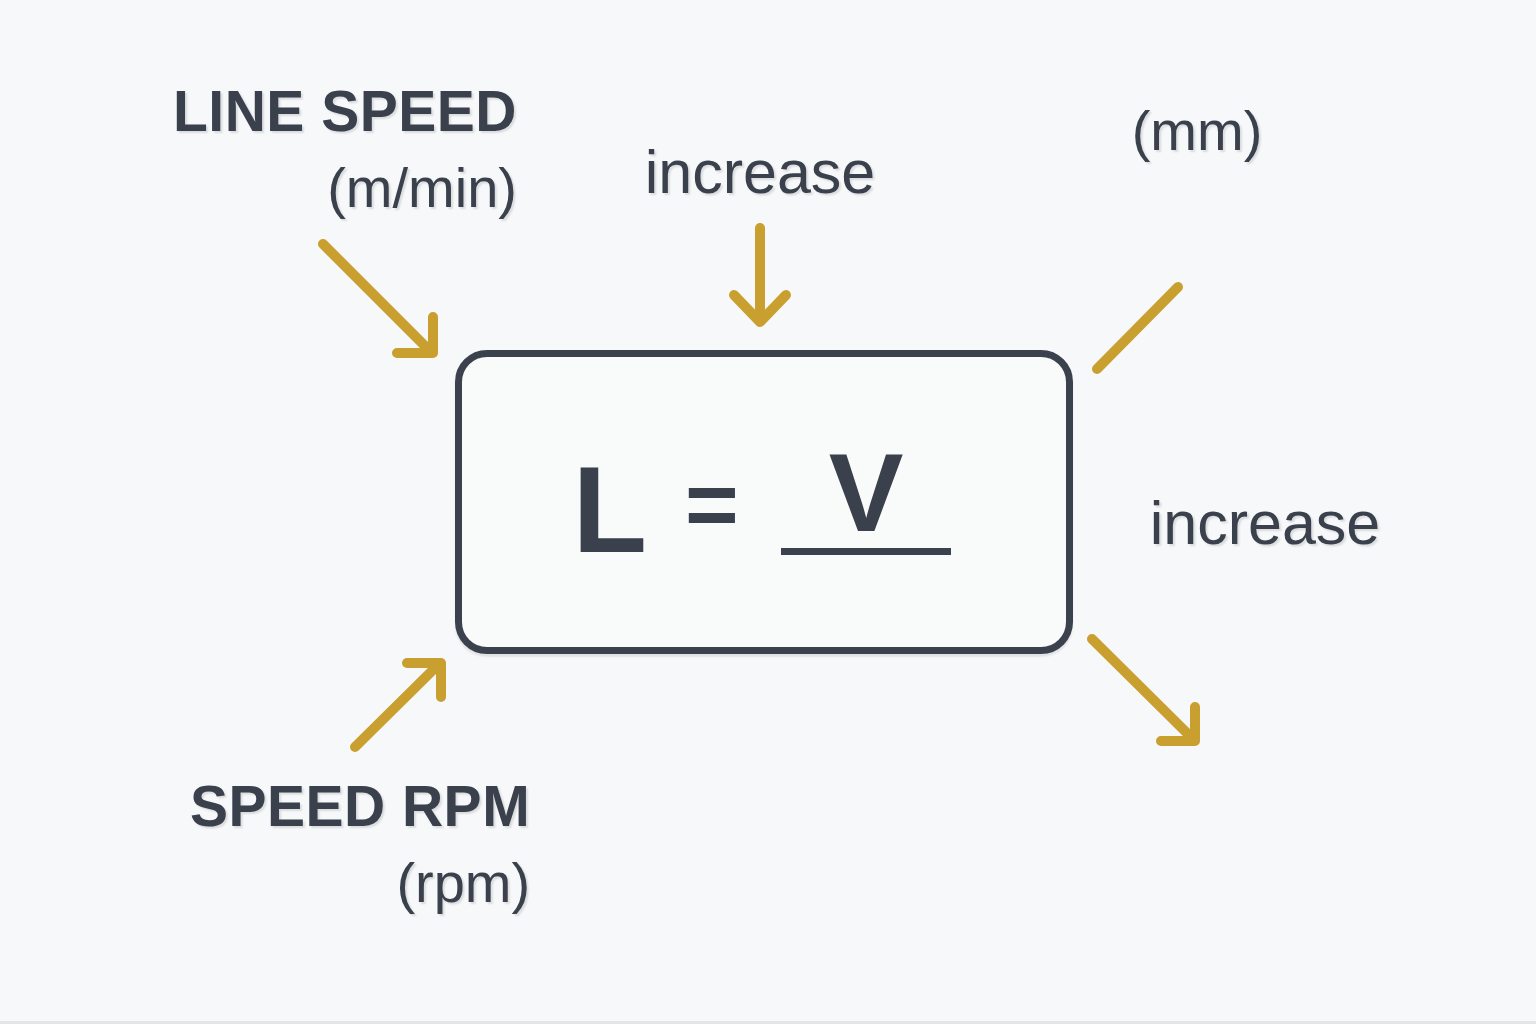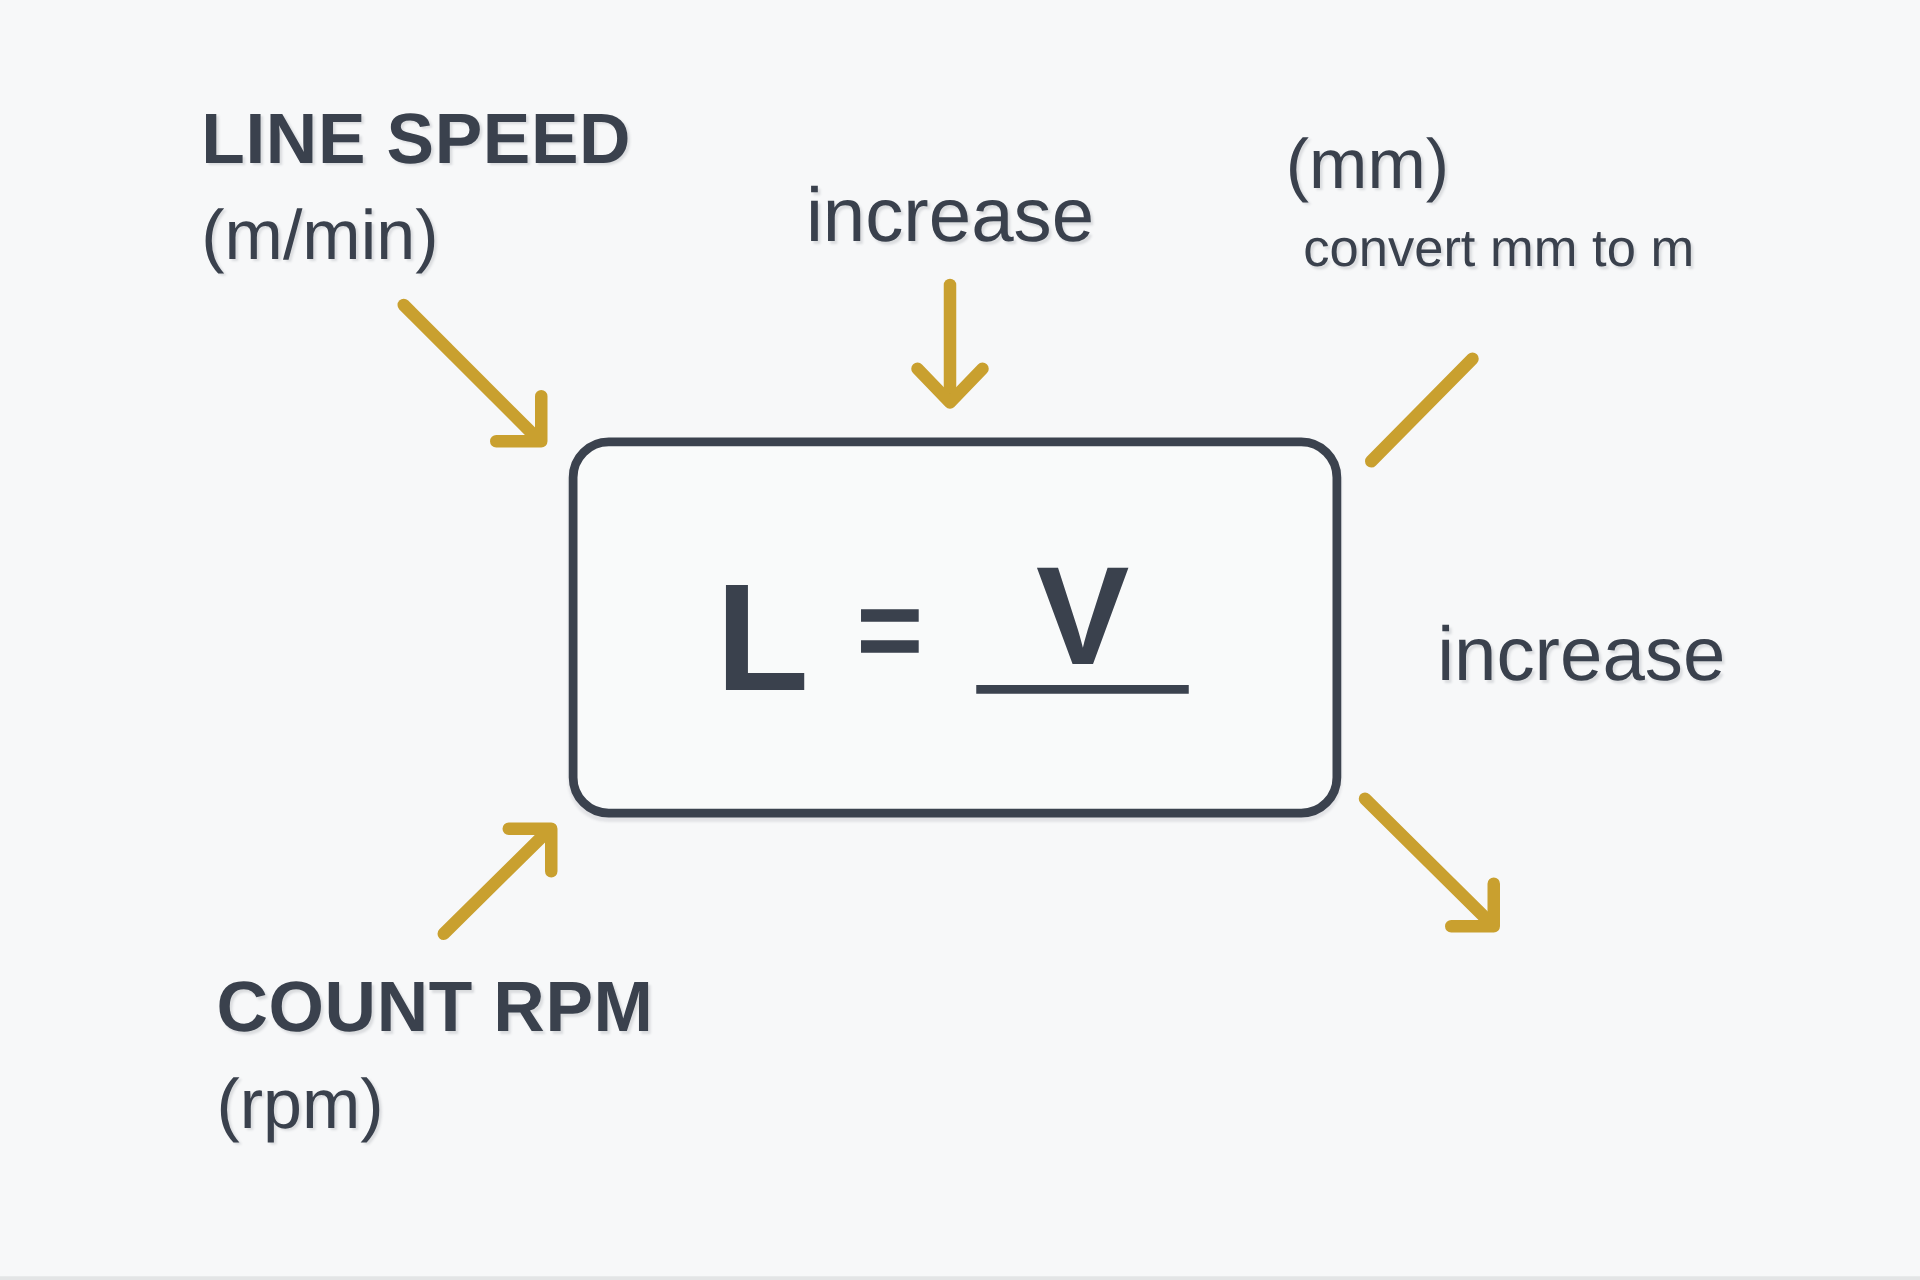--- a/index.html
+++ b/index.html
@@ -31,23 +31,24 @@
   .gold-stroke {
     fill: none;
     stroke: #c9a02f;
     stroke-width: 10;
     stroke-linecap: round;
     stroke-linejoin: round;
   }
   .label {
     position: absolute;
     transform: translateX(-50%);
-    text-align: left;
+    text-align: right;
     white-space: nowrap;
     text-shadow: 2px 2px 2px rgba(45,52,64,0.14);
+    margin-left: 12px;
   }
   .label .title {
     font-weight: bold;
     font-size: 57px;
     line-height: 1.0;
     letter-spacing: 0.5px;
   }
   .label .sub {
     font-weight: normal;
     font-size: 56px;
@@ -159,36 +160,35 @@
 
   <div class="label" style="left:333px; top:83px;">
     <div class="title">LINE SPEED</div>
     <div class="sub">(m/min)</div>
   </div>
 
   <div class="annotation" style="left:760px; top:137px;">increase</div>
 
   <div class="label" style="left:1185px; top:83px;">
     <div class="sub">(mm)</div>
-    <div class="note" style="transform:translateX(14px);">convert mm to m</div>
   </div>
 
   <div class="annotation" style="left:1265px; top:488px;">increase</div>
 
   <div class="formula-box">
     <div class="formula-row">
       <span class="formula-lhs">L</span>
       <span class="formula-eq">=</span>
       <span class="fraction">
         <span class="num">V</span>
         <span class="bar"></span>
       </span>
     </div>
   </div>
 
   <div class="label" style="left:348px; top:778px;">
-    <div class="title">COUNT RPM</div>
+    <div class="title">SPEED RPM</div>
     <div class="sub">(rpm)</div>
   </div>
 
 
   <div class="bottom-edge"></div>
 </div>
 
 </body></html>

